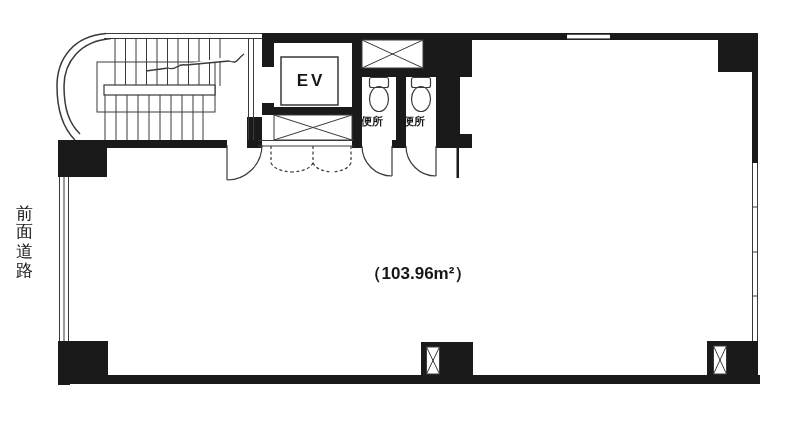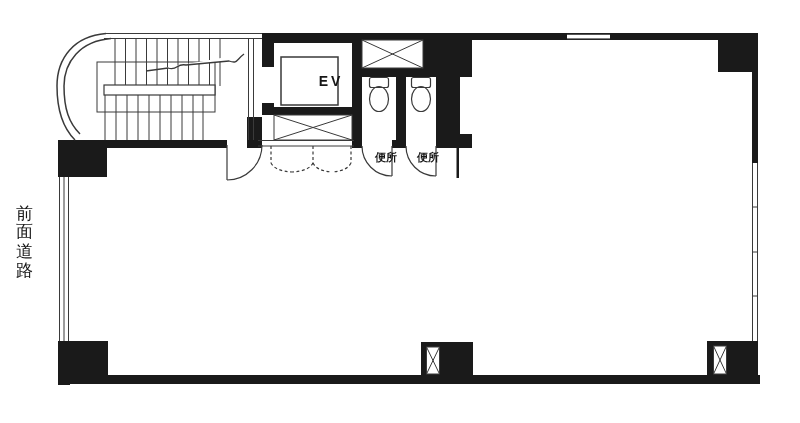--- a/index.html
+++ b/index.html
@@ -5,22 +5,22 @@
   html,body{margin:0;padding:0;background:#fff;}
   .canvas{
     position:relative;width:800px;height:423px;
     background:var(--bg,#ffffff);
     font-family:"Liberation Sans","DejaVu Sans",sans-serif;
     overflow:hidden;
   }
   .canvas svg{position:absolute;left:0;top:0;}
   .lbl{position:absolute;color:#161616;}
   .ev{left:281px;top:57px;width:60px;height:48px;display:flex;align-items:center;justify-content:center;
-      font-size:14px;letter-spacing:3px;font-weight:600;padding-left:20px;}
-  .wc{width:36px;text-align:right;top:114px;font-size:11px;font-weight:700;margin-top:36px;}
+      font-size:17px;letter-spacing:3px;font-weight:600;}
+  .wc{width:36px;text-align:left;top:114px;font-size:11px;font-weight:700;}
   .wc1{left:361px}.wc2{left:403px}
   .tsubo{left:318px;top:232px;width:200px;text-align:center;font-size:18px;font-weight:700;letter-spacing:1px;}
   .sqm{left:318px;top:262px;width:200px;text-align:center;font-size:17px;font-weight:700;}
   .road{left:13px;top:191px;height:160px;writing-mode:vertical-rl;letter-spacing:19px;
         font-size:17px;font-weight:500;}
   .wall{fill:var(--wall,#1a1a1a);stroke:none;}
   .ln{stroke:var(--line,#3a3a3a);fill:none;}
   .whitefill{fill:var(--bg,#ffffff);}
 </style>
 </head>
@@ -126,14 +126,15 @@
     </g>
     <g>
       <rect class="ln whitefill" stroke-width="1" x="713.5" y="346" width="13" height="28"></rect>
       <path class="ln" stroke-width="1" d="M713.5 346L726.5 374M713.5 374L726.5 346"></path>
     </g>
   </svg>
 
   <div class="lbl ev">EV</div>
   <div class="lbl wc wc1">便所</div>
   <div class="lbl wc wc2">便所</div>
+  <div class="lbl sqm">（103.96m²）</div>
   <div class="lbl road">前面道路</div>
 </div>
 
 </body></html>

